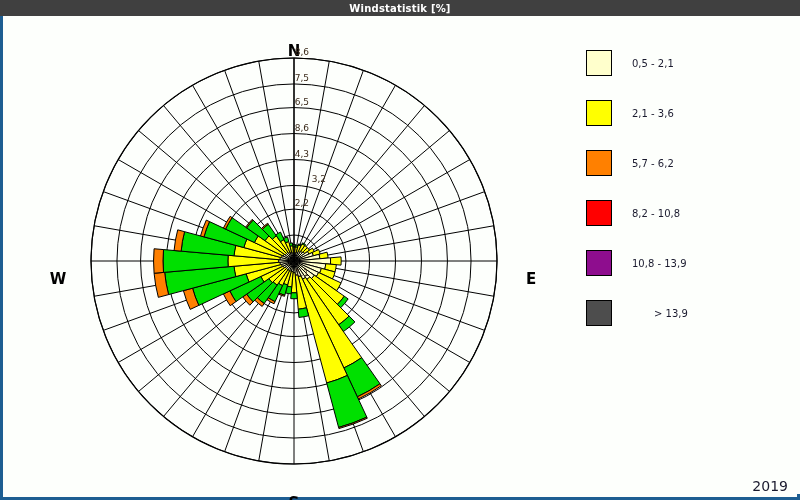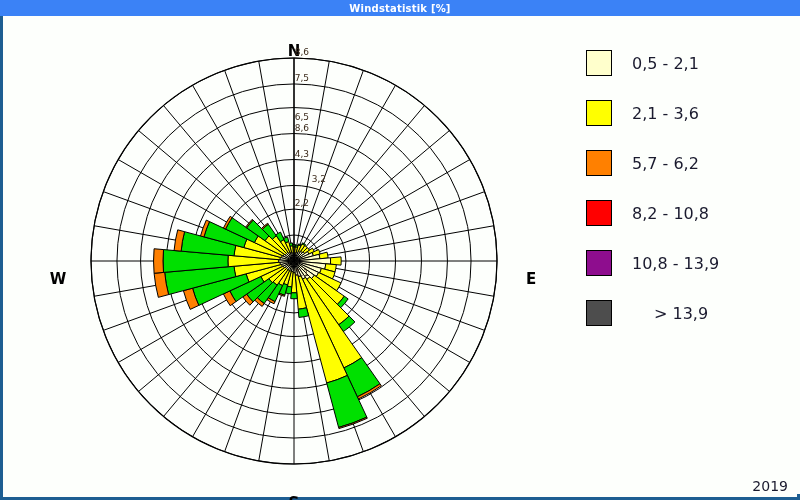--- a/index.html
+++ b/index.html
@@ -6,21 +6,21 @@
   body{
     width:800px;height:500px;overflow:hidden;
     background:#ffffff;
     font-family:"DejaVu Sans","Liberation Sans",sans-serif;
   }
   #app{position:relative;width:800px;height:500px;box-sizing:border-box;}
 
   
   .titlebar{
     position:absolute;left:0;top:0;width:800px;height:16px;
-    background:#3b82f6;
+    background:#404040;
     display:flex;align-items:center;justify-content:center;
   }
   .titlebar .ttl{
     color:#ffffff;font-size:10px;font-weight:bold;letter-spacing:.2px;
     font-family:"DejaVu Sans","Liberation Sans",sans-serif;
   }
 
   
   .frame{
     position:absolute;left:0;top:16px;width:800px;height:484px;
@@ -54,21 +54,21 @@
   }
 
   
   .legend{position:absolute;left:586px;top:38px;width:200px;}
   .legend-row{display:flex;align-items:center;height:50px;}
   .swatch{
     width:26px;height:26px;box-sizing:border-box;
     border:1px solid #000000;flex:0 0 auto;
   }
   .legend-label{
-    margin-left:20px;color:#1a1a2e;font-size:16px;
+    margin-left:20px;color:#1a1a2e;font-size:10px;
     font-family:"DejaVu Sans","Liberation Sans",sans-serif;
     white-space:nowrap;
   }
   .legend-row.last .legend-label{margin-left:42px;}
 
   
   .year{
     position:absolute;right:12px;bottom:6px;
     color:#1a1a2e;font-size:14px;
     font-family:"DejaVu Sans","Liberation Sans",sans-serif;
@@ -261,21 +261,21 @@
     <div class="compass" id="cmp-s">S</div>
     <div class="compass" id="cmp-w">W</div>
     <div class="compass" id="cmp-e">E</div>
 
     <div id="rtick-layer">
         <div class="rtick" style="left: 279px; top: 208.035px; margin-top: 44px;">1,1</div>
         <div class="rtick" style="left: 279px; top: 182.07px;">2,2</div>
         <div class="rtick" style="left: 279px; top: 158.465px; padding-left: 17px;">3,2</div>
         <div class="rtick" style="left: 279px; top: 132.5px;">4,3</div>
         <div class="rtick" style="left: 279px; top: 106.535px;">8,6</div>
-        <div class="rtick" style="left: 279px; top: 80.5698px; margin-top: 15px;">6,5</div>
+        <div class="rtick" style="left: 279px; top: 80.5698px;">6,5</div>
         <div class="rtick" style="left: 279px; top: 56.9651px;">7,5</div>
         <div class="rtick" style="left: 279px; top: 31px;">8,6</div>
       </div>
   </div>
 
   <div class="legend" id="legend">
       <div class="legend-row">
         <div class="swatch" style="background: rgb(255, 255, 204);"></div>
         <div class="legend-label">0,5 - 2,1</div>
       </div>

